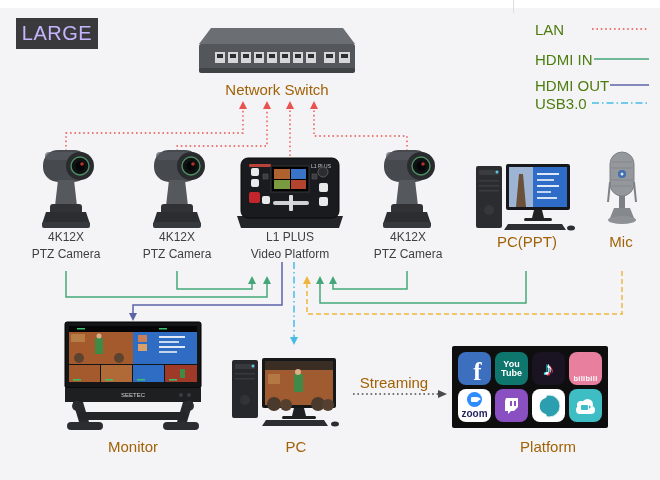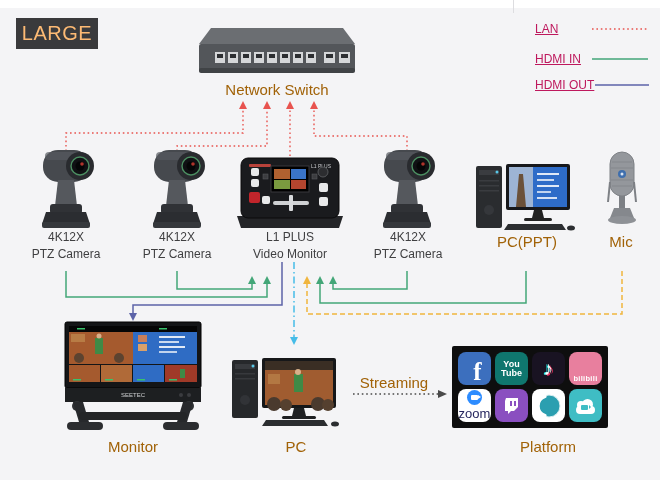--- a/index.html
+++ b/index.html
@@ -1,26 +1,26 @@
 <!DOCTYPE html>
 <html><head>
 <meta charset="utf-8">
 <style>
   html,body{margin:0;padding:0;background:#fff;}
   .stage{position:relative;width:660px;height:480px;background:#f4f4f6;overflow:hidden;
          font-family:"Liberation Sans",sans-serif;color:#3f3f41;}
   .top-strip{position:absolute;left:0;top:0;width:660px;height:8px;background:#ffffff;}
   .top-divider{position:absolute;left:513px;top:0;width:1px;height:13px;background:#dddde0;}
   .badge{position:absolute;left:16px;top:18px;width:82px;height:31px;background:#3a3a3c;
-         color:#fdba74;display:flex;align-items:center;justify-content:center;
+         color:#c4b5fd;display:flex;align-items:center;justify-content:center;
          font-size:20px;letter-spacing:.5px;}
   
   .legend-row{position:absolute;left:535px;width:114px;height:14px;display:flex;
               align-items:center;justify-content:space-between;}
-  .legend-label{font-size:12px;color:#be185d;white-space:nowrap;text-decoration:underline;}
+  .legend-label{font-size:15px;color:#4d7c0f;white-space:nowrap;}
   
   .dlabel{position:absolute;text-align:center;font-size:12px;line-height:17px;color:#3f3f41;}
   .dlabel span{display:block;}
   .slabel{position:absolute;text-align:center;font-size:15px;color:#a16207;}
   .overlay{position:absolute;left:0;top:0;}
   .dev{position:absolute;}
   
   .platform-box{position:absolute;left:452px;top:346px;width:144px;height:70px;background:#0e0e0e;
                 border-radius:2px;padding:6px;display:grid;grid-template-columns:repeat(4,33px);
                 grid-template-rows:repeat(2,33px);gap:4px;}
@@ -34,21 +34,21 @@
   .picon-tt{background:#191322;}
   .tt-note{color:#fff;font-size:19px;text-shadow:-1.5px 0 #2af0ea,1.5px 1px #f2335f;}
   .picon-bili{background:#e87f9e;}
   .bili-txt{color:#fff;font-weight:bold;font-size:7.5px;letter-spacing:.3px;margin-top:20px;}
   .picon-zoom{background:#ffffff;}
   .zoom-cam{width:15px;height:15px;border-radius:50%;background:#2d8cff;display:flex;
             align-items:center;justify-content:center;}
   .zoom-lens{width:7px;height:4.5px;background:#fff;border-radius:1px;position:relative;}
   .zoom-lens:after{content:"";position:absolute;right:-3px;top:0;border-top:2.25px solid transparent;
             border-bottom:2.25px solid transparent;border-left:3px solid #fff;}
-  .zoom-txt{font-size:13px;font-weight:normal;color:#26265e;margin-top:1px;}
+  .zoom-txt{font-size:10px;font-weight:bold;color:#26265e;margin-top:1px;}
   .picon-tw{background:#8a4fc0;}
   .picon-meet{background:#ffffff;}
   .picon-cl{background:#3fbdc4;}
   .cl-cloud{width:19px;height:8px;background:#fff;border-radius:5px;position:relative;margin-top:8px;}
   .cl-cloud:before{content:"";position:absolute;left:1px;top:-5px;width:8px;height:8px;
                    border-radius:50%;background:#fff;}
   .cl-cloud:after{content:"";position:absolute;right:2px;top:-7px;width:11px;height:11px;
                   border-radius:50%;background:#fff;}
   .cl-cam{position:absolute;left:12px;top:16px;width:7px;height:4.5px;background:#3fbdc4;
           border-radius:1px;z-index:2;}
@@ -75,20 +75,26 @@
   <div class="legend-row" style="top:52px;">
     <span class="legend-label">HDMI IN</span>
     <svg width="58" height="6">
       <line x1="1" y1="3" x2="57" y2="3" stroke-width="1.5" stroke="#43a678"></line>
     </svg>
   </div>
   <div class="legend-row" style="top:78px;">
     <span class="legend-label">HDMI OUT</span>
     <svg width="58" height="6">
       <line x1="1" y1="3" x2="57" y2="3" stroke-width="1.5" stroke="#5c63a8"></line>
+    </svg>
+  </div>
+  <div class="legend-row" style="top:96px;">
+    <span class="legend-label">USB3.0</span>
+    <svg width="58" height="6">
+      <line x1="1" y1="3" x2="57" y2="3" stroke-width="1.5" stroke-dasharray="7,3,1.5,3" stroke="#45bce8"></line>
     </svg>
   </div>
 
   <svg class="overlay" width="660" height="480">
 
     <g fill="none" stroke-width="1.4" stroke-dasharray="1.6,2.8">
       <path d="M66,151 V133 H243 V109" stroke="#e8534f"></path>
       <path d="M177,151 V146 H267 V109" stroke="#e8534f"></path>
       <path d="M290,156 V109" stroke="#e8534f"></path>
       <path d="M407,151 V136 H314 V109" stroke="#e8534f"></path>
@@ -363,21 +369,21 @@
   <div class="dlabel" style="left:6px;top:229px;width:120px;">
     <span>4K12X</span>
     <span>PTZ Camera</span>
   </div>
   <div class="dlabel" style="left:117px;top:229px;width:120px;">
     <span>4K12X</span>
     <span>PTZ Camera</span>
   </div>
   <div class="dlabel" style="left:230px;top:229px;width:120px;">
     <span>L1 PLUS</span>
-    <span>Video Monitor</span>
+    <span>Video Platform</span>
   </div>
   <div class="dlabel" style="left:348px;top:229px;width:120px;">
     <span>4K12X</span>
     <span>PTZ Camera</span>
   </div>
   <div class="slabel" style="left:464px;top:233px;width:126px;">PC(PPT)</div>
   <div class="slabel" style="left:561px;top:233px;width:120px;">Mic</div>
   <div class="slabel" style="left:73px;top:438px;width:120px;">Monitor</div>
   <div class="slabel" style="left:236px;top:438px;width:120px;">PC</div>
   <div class="slabel" style="left:488px;top:438px;width:120px;">Platform</div>

